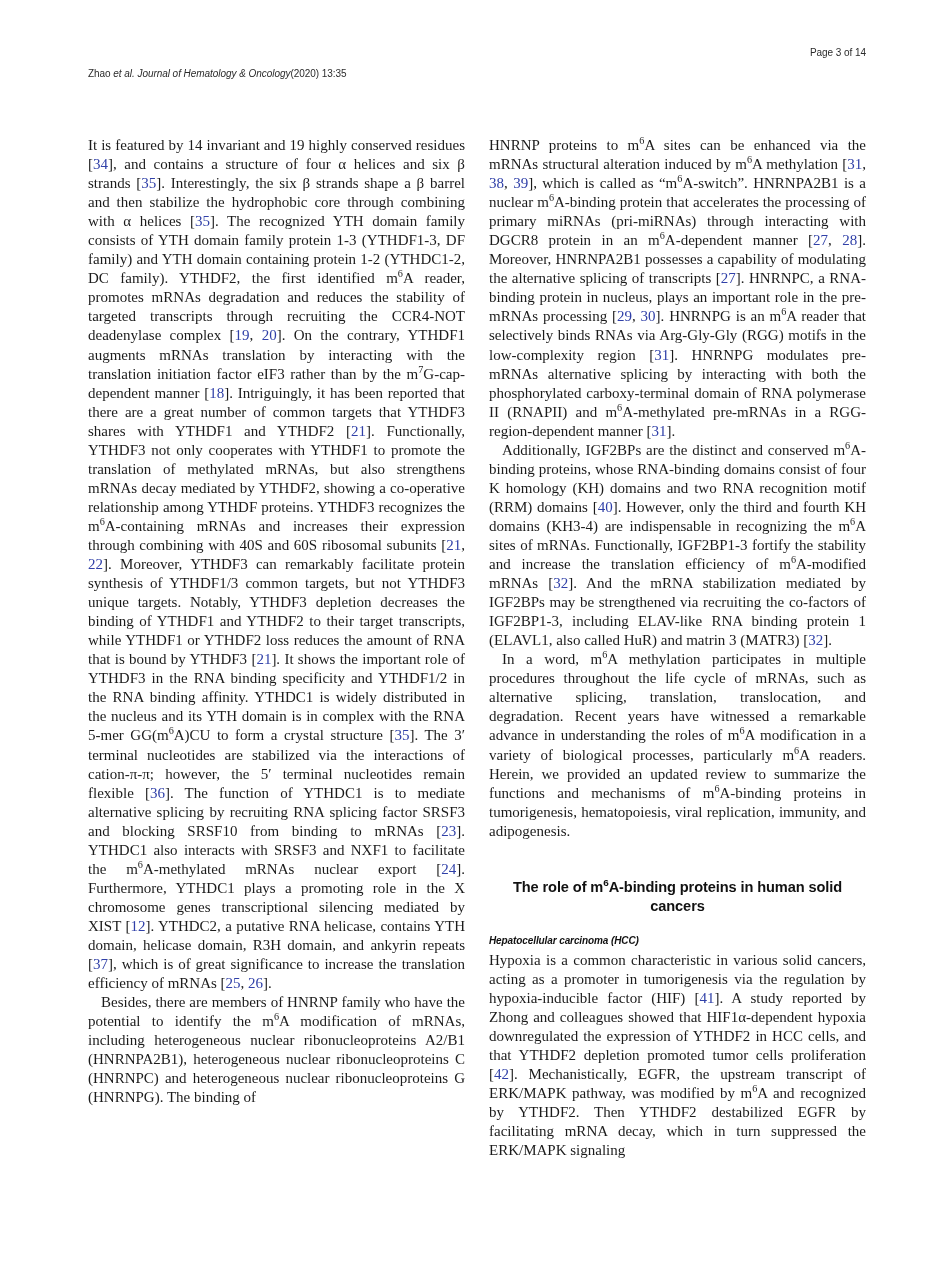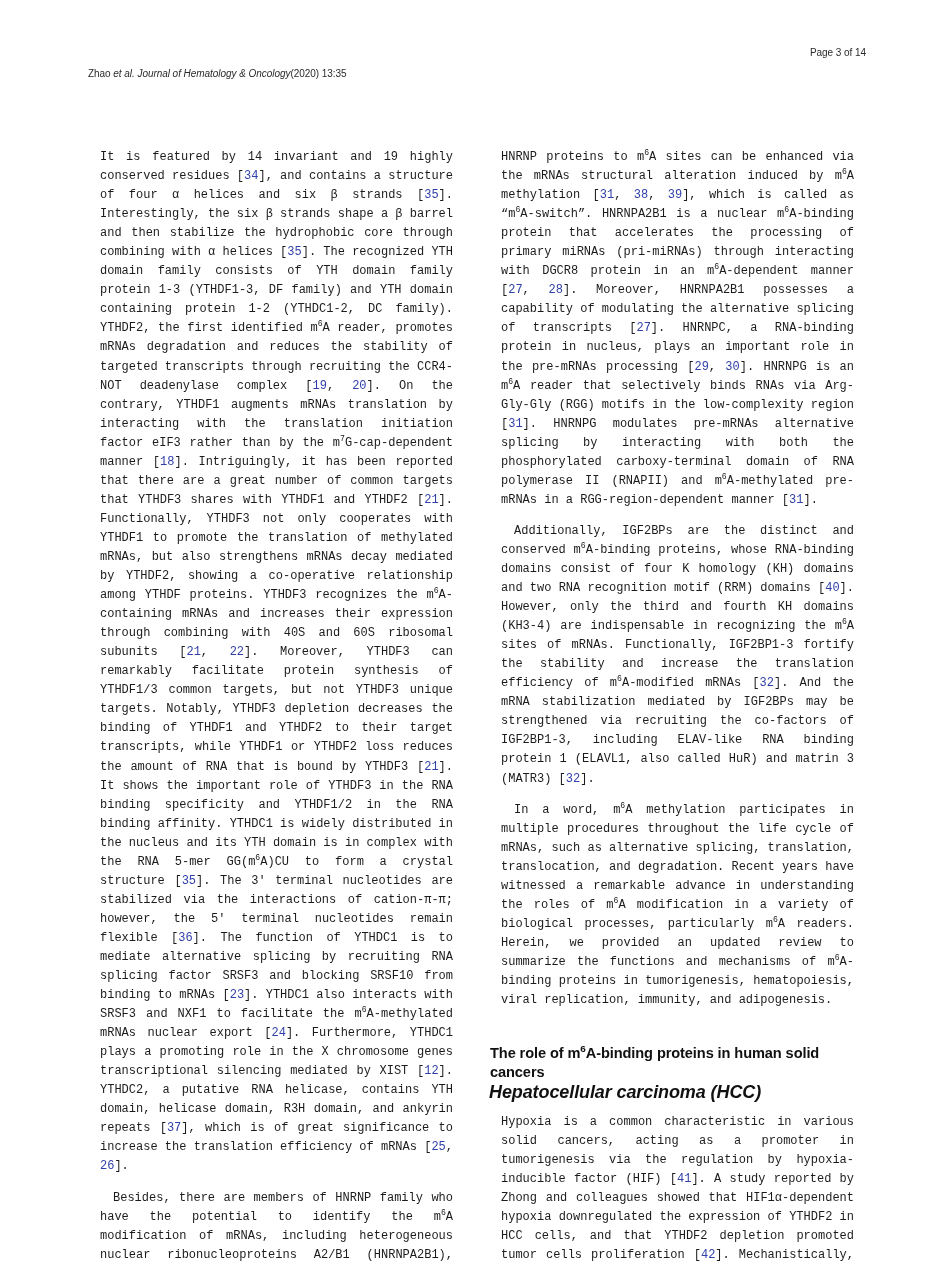--- a/index.html
+++ b/index.html
@@ -62,58 +62,58 @@
     height: 1075px;
     display: flex;
     gap: 24px;
   }
   .col {
     width: 377px;
     flex: 0 0 377px;
   }
 
   p.para {
-    margin: 12px;
-    font-size: 12px;
+    margin: 0;
+    font-size: 15px;
     line-height: 19.05px;
     text-align: justify;
     text-justify: inter-word;
     hyphens: manual;
     text-indent: 0;
     color: #1b1b1b;
-    font-family: Liberation Mono, monospace;
   }
   p.para + p.para {
     text-indent: 13px;
   }
 
   .ref {
     color: #3040a8;
   }
   sup {
     font-size: 0.68em;
     vertical-align: super;
     line-height: 0;
   }
 
   
   h2.sect {
     font-family: "Liberation Sans", "DejaVu Sans", sans-serif;
     font-size: 14.6px;
     font-weight: bold;
     font-style: normal;
-    margin: 1px;
+    margin: 16px;
     padding: 0;
     line-height: 19px;
     color: #111111;
     letter-spacing: -0.1px;
+    text-align: center;
   }
   h3.subsect {
     font-family: "Liberation Sans", "DejaVu Sans", sans-serif;
-    font-size: 18px;
+    font-size: 10px;
     font-weight: bold;
     font-style: italic;
     margin: 0;
     padding: 0;
     line-height: 18px;
     color: #111111;
     letter-spacing: -0.1px;
   }
   .spacer-before-heading { height: 21px; }
   .heading-block { margin-bottom: 1px; }

